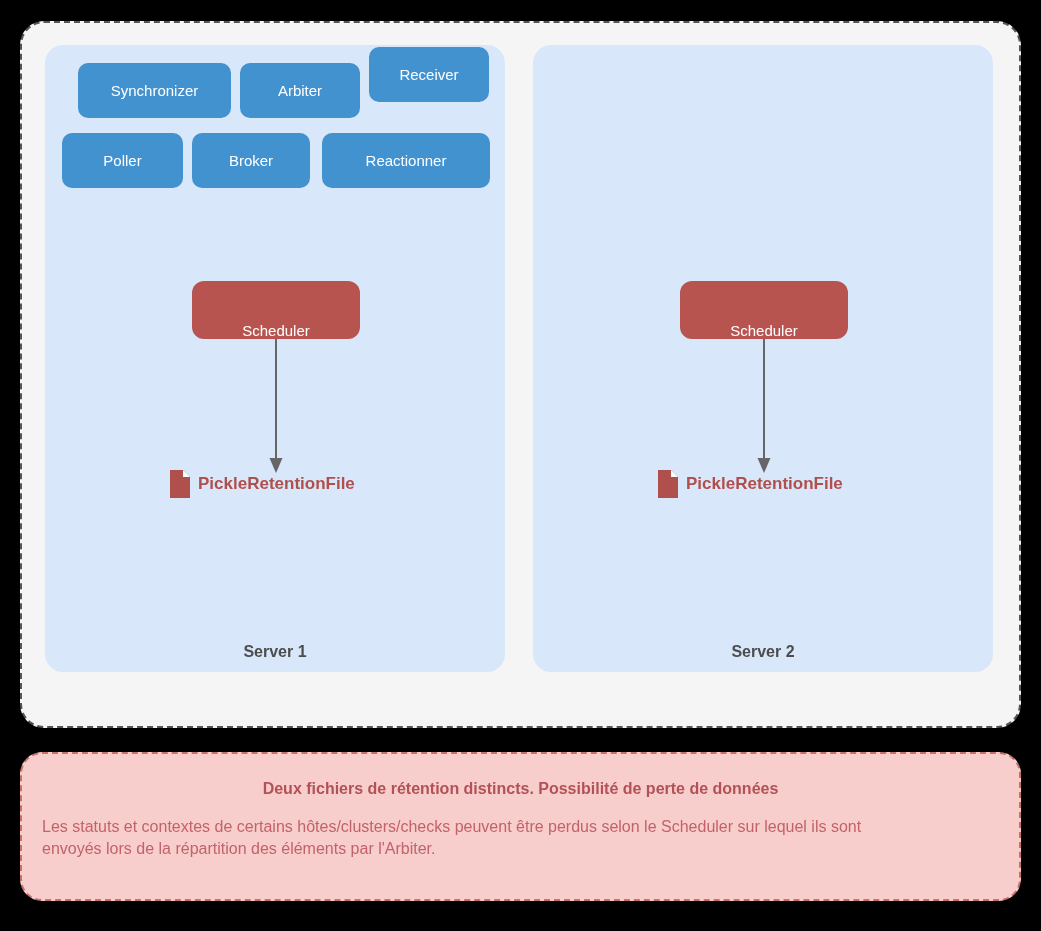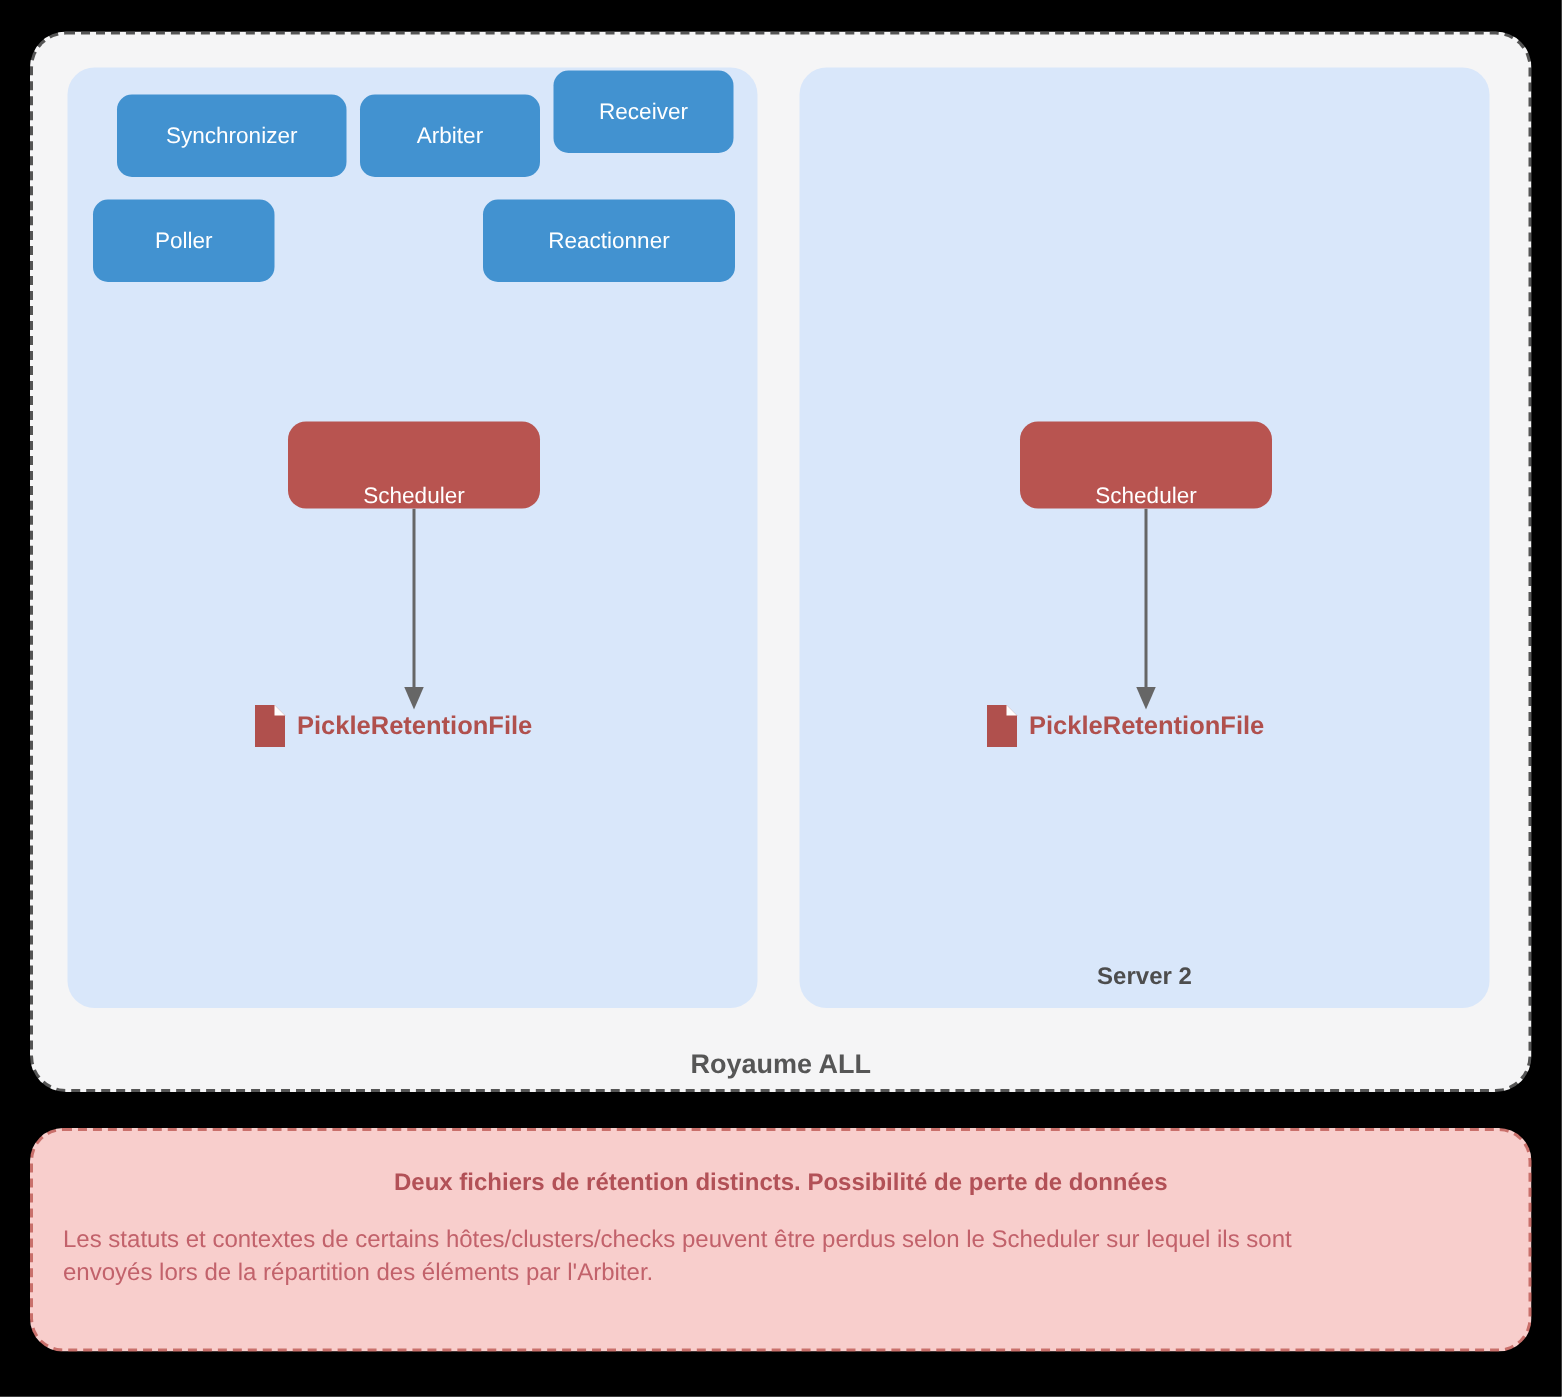--- a/index.html
+++ b/index.html
@@ -122,20 +122,23 @@
     </div>
     <div class="daemon d-arbit">
       <span>Arbiter</span>
     </div>
     <div class="daemon d-recv">
       <span>Receiver</span>
     </div>
     <div class="daemon d-poll">
       <span>Poller</span>
     </div>
+    <div class="daemon d-brok">
+      <span>Broker</span>
+    </div>
     <div class="daemon d-react">
       <span>Reactionner</span>
     </div>
 
     <div class="scheduler">
       <span>Scheduler</span>
     </div>
 
     <svg class="arrow" viewBox="0 0 20 135">
       <line x1="10" y1="0" x2="10" y2="121" stroke="#666" stroke-width="2"></line>
@@ -143,20 +146,21 @@
     </svg>
 
     <div class="file-row">
       <svg width="22" height="30" viewBox="0 0 22 30">
         <path d="M1,1 h13 l7,7 v21 h-20 z" fill="#b0504d"></path>
         <path d="M14,1 l7,7 h-7 z" fill="#ffffff"></path>
       </svg>
       <span class="file-label">PickleRetentionFile</span>
     </div>
 
+    <div class="server-label">Server 1</div>
   </div>
 
   <div class="server-panel s2">
     <div class="scheduler">
       <span>Scheduler</span>
     </div>
 
     <svg class="arrow" viewBox="0 0 20 135">
       <line x1="10" y1="0" x2="10" y2="121" stroke="#666" stroke-width="2"></line>
       <polygon points="3.5,119 16.5,119 10,134" fill="#666"></polygon>
@@ -166,21 +170,20 @@
       <svg width="22" height="30" viewBox="0 0 22 30">
         <path d="M1,1 h13 l7,7 v21 h-20 z" fill="#b0504d"></path>
         <path d="M14,1 l7,7 h-7 z" fill="#ffffff"></path>
       </svg>
       <span class="file-label">PickleRetentionFile</span>
     </div>
 
     <div class="server-label">Server 2</div>
   </div>
 
-  <div class="realm-label">Royaume ALL</div>
 </div>
 
 <div class="warning">
   <div class="warning-title">Deux fichiers de rétention distincts. Possibilité de perte de données</div>
   <div class="warning-body">
     <div>Les statuts et contextes de certains hôtes/clusters/checks peuvent être perdus selon le Scheduler sur lequel ils sont</div>
     <div>envoyés lors de la répartition des éléments par l'Arbiter.</div>
   </div>
 </div>
 

